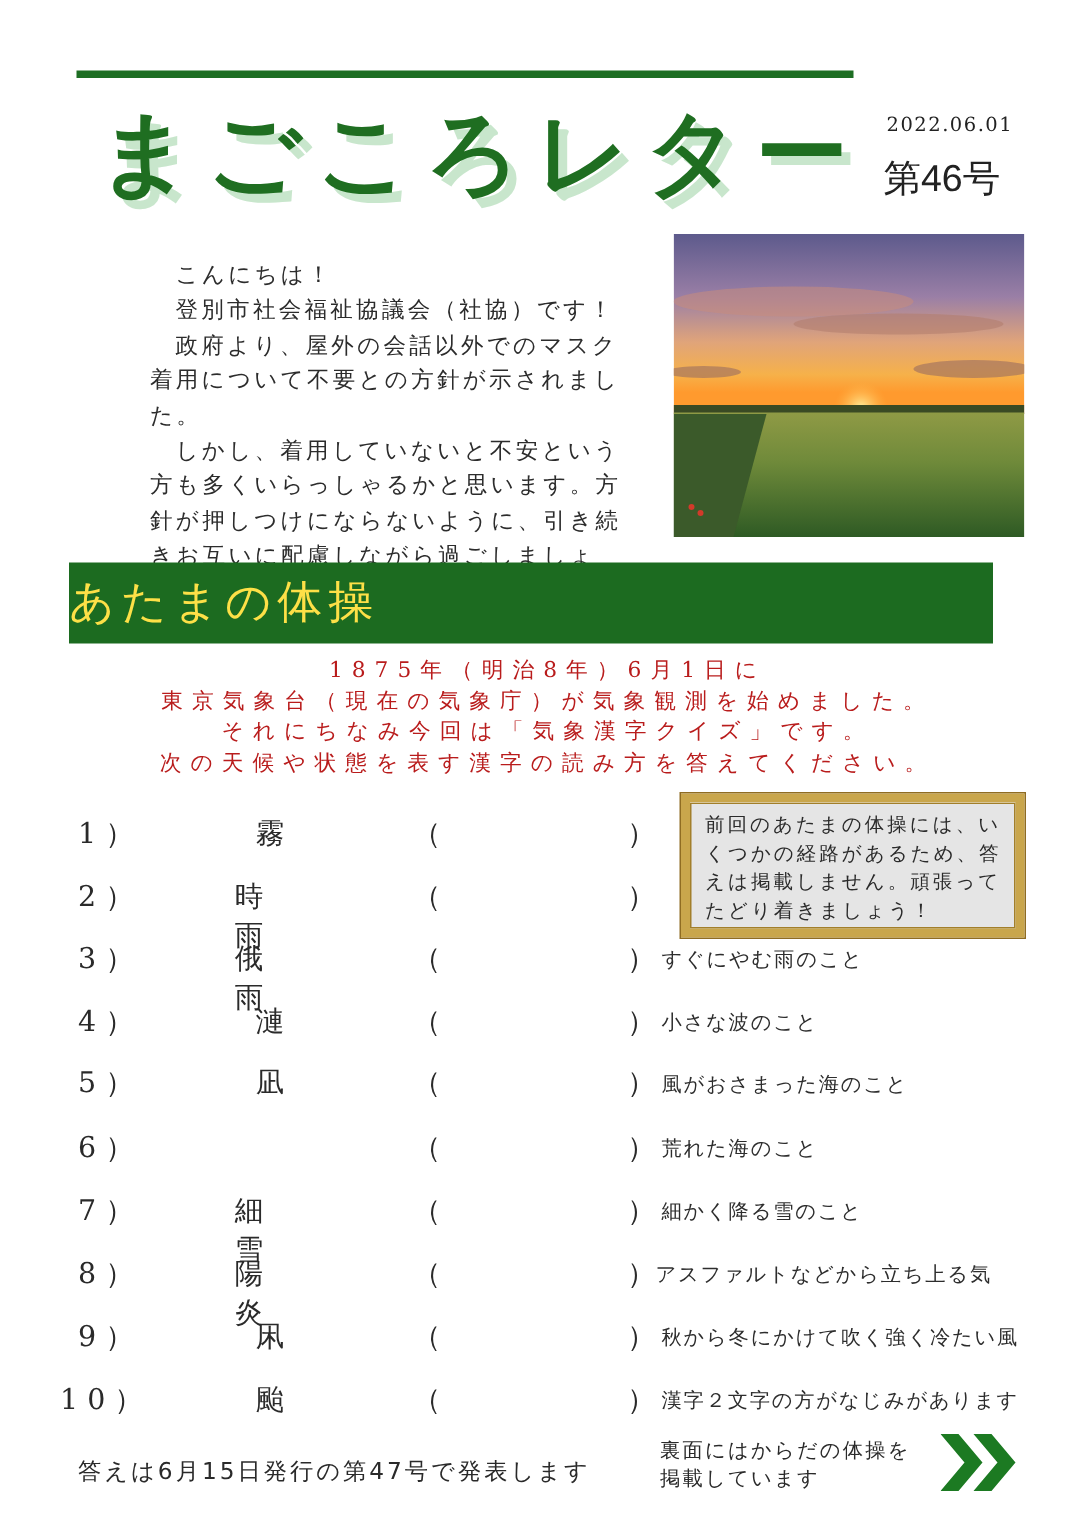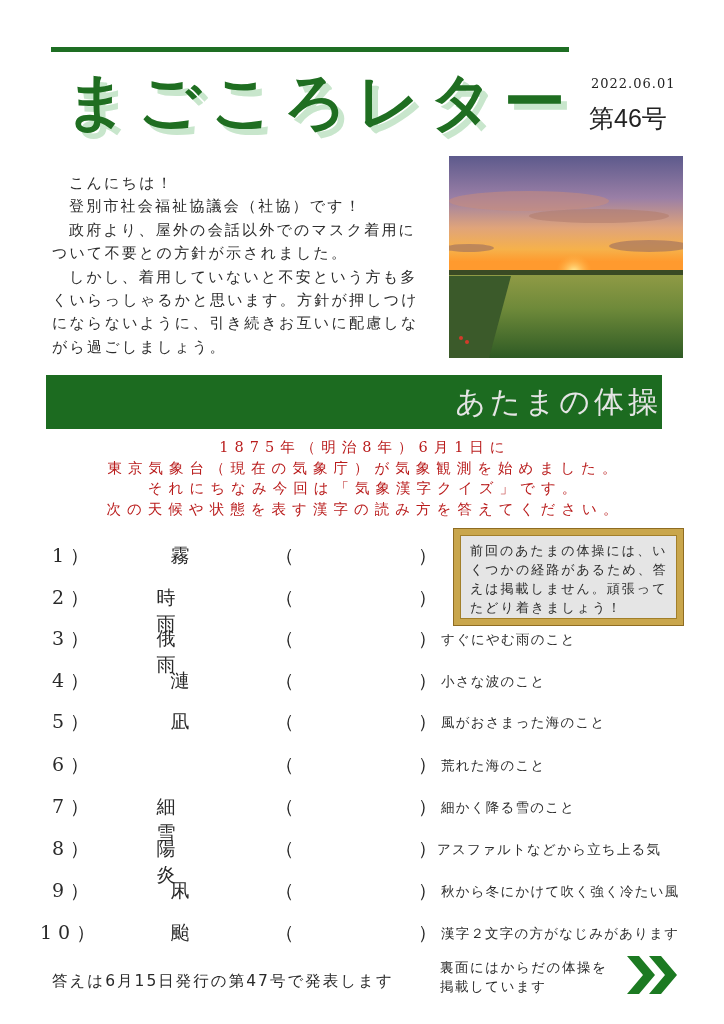--- a/index.html
+++ b/index.html
@@ -10,24 +10,24 @@
   .title { left: 60px; top: 62px; height: 80px; display: flex; gap: 0; }
   .title span { display: inline-block; width: 73px; text-align: center;
                 font-size: 62px; font-weight: bold; color: #1f6e21; line-height: 80px;
                 text-shadow: 6px 6px 0 #c8e6cc; font-family: "DejaVu Sans", sans-serif; }
   .date { left: 591px; top: 76px; font-size: 13px; letter-spacing: 1px; color: #222;
           font-family: "DejaVu Serif", serif; }
   .issue { left: 589px; top: 102px; font-size: 25px; color: #222; font-family: Liberation Sans, sans-serif; }
   .intro { left: 52px; top: 172px; width: 370px; font-size: 15px; line-height: 23.4px;
            letter-spacing: 2.2px; color: #2c2c2c; }
   .intro p { margin: 0; }
-  .intro .ind { text-indent: 17px; }
+  .intro .ind { text-indent: 17px; margin-left: 48px; }
   .photo { left: 449px; top: 156px; width: 234px; height: 202px; overflow: hidden; }
   .banner { left: 46px; top: 375px; width: 616px; height: 54px; background: #1c6b20;
-            color: #e5e5e5; font-size: 30px; text-align: right; line-height: 54px; letter-spacing: 4px; }
+            color: #fde047; font-size: 30px; text-align: left; line-height: 54px; letter-spacing: 4px; }
   .lead { left: 40px; top: 437px; width: 650px; text-align: center; font-size: 14.5px;
           line-height: 20.5px; letter-spacing: 6px; color: #b91c1c; font-family: "DejaVu Serif", serif; }
   .lead div { white-space: nowrap; }
   .q { position: absolute; left: 0; width: 724px; height: 30px; font-size: 19px; color: #2a2a2a; }
   .q .num { position: absolute; left: 52px; top: 0; letter-spacing: 6px; font-family: "DejaVu Serif", serif; }
   .q .num.wide { left: 40px; }
   .q .kanji { position: absolute; left: 140px; top: 0; width: 80px; text-align: center; font-family: "DejaVu Serif", serif; }
   .q .kanji.two { letter-spacing: 32px; text-indent: 0; left: 142px; text-align: center; }
   .q .po { position: absolute; left: 275px; top: 0; }
   .q .pc { position: absolute; left: 418px; top: 0; }

